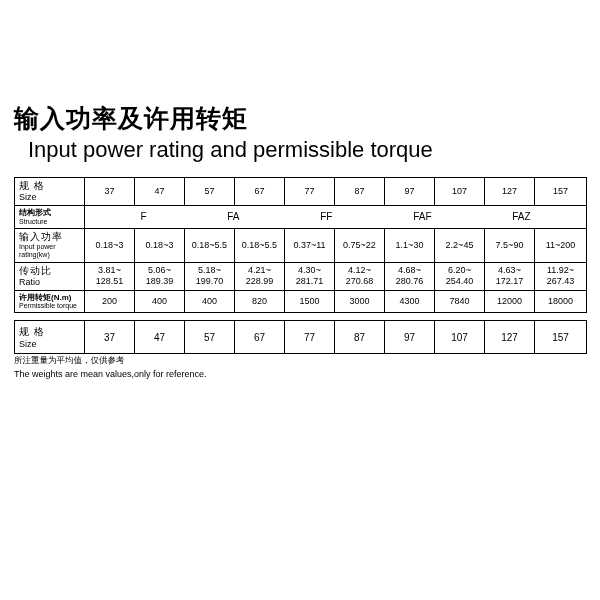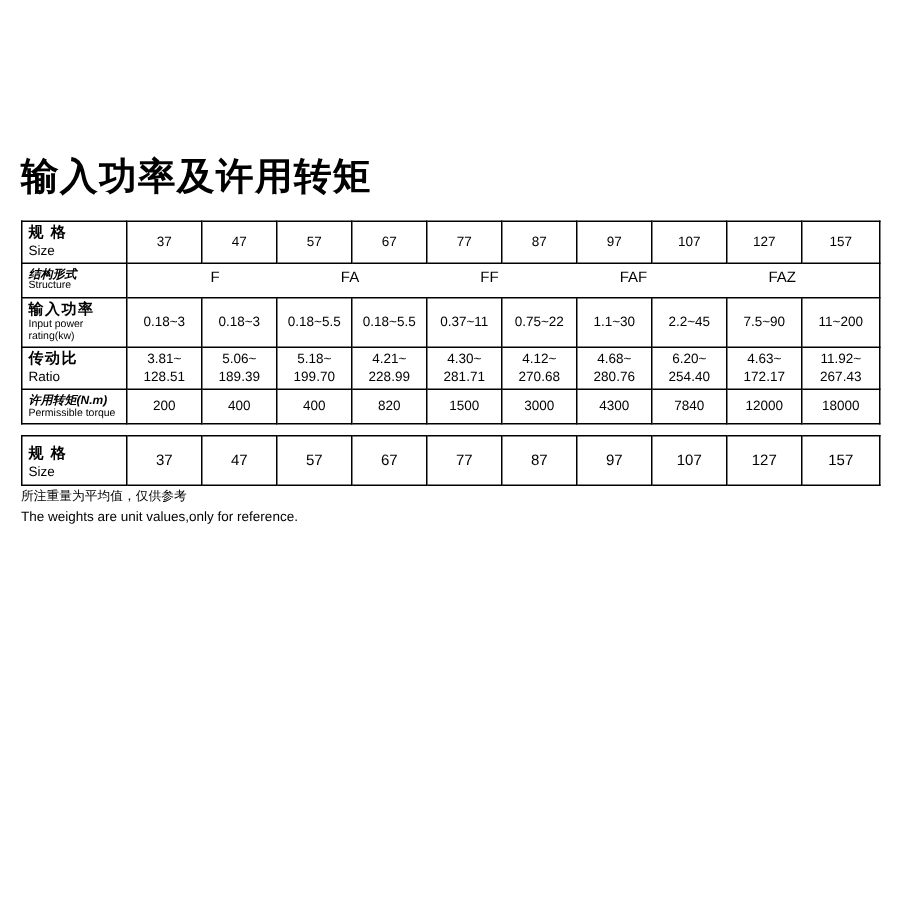--- a/index.html
+++ b/index.html
@@ -51,30 +51,29 @@
     padding: 2px 1px;
     line-height: 1.25;
   }
   table.spec td.rowhead {
     text-align: left;
     padding-left: 4px;
     line-height: 1.2;
   }
   .cn {
     font-size: 10px;
-    font-weight: bold;
+    font-weight: normal;
     letter-spacing: 1px;
     display: block;
   }
   .cn-sm {
     font-size: 8px;
     font-weight: bold;
     display: block;
     letter-spacing: 0;
-    font-style: italic;
   }
   .en {
     font-size: 9px;
     display: block;
   }
   .en-sm {
     font-size: 7px;
     display: block;
   }
   .num {
@@ -128,20 +127,21 @@
     padding-top: 1px;
     line-height: 1.4;
   }
 </style>
 </head>
 <body>
 
 <div class="page">
 
   <h1 class="title-cn">输入功率及许用转矩</h1>
+  <h2 class="title-en">Input power rating and permissible torque</h2>
 
   <table class="spec">
     <colgroup>
       <col style="width:70px">
       <col style="width:50px">
         <col style="width:50px">
         <col style="width:50px">
       <col style="width:50px">
         <col style="width:50px">
         <col style="width:50px">
@@ -272,15 +272,15 @@
         <td>87</td>
         <td>97</td>
         <td>107</td>
         <td>127</td>
         <td>157</td>
       </tr>
     </tbody>
   </table>
 
   <p class="footnote-cn">所注重量为平均值，仅供参考</p>
-  <p class="footnote-en">The weights are unit values,only for reference.</p>
+  <p class="footnote-en">The weights are mean values,only for reference.</p>
 
 </div>
 
 </body></html>

